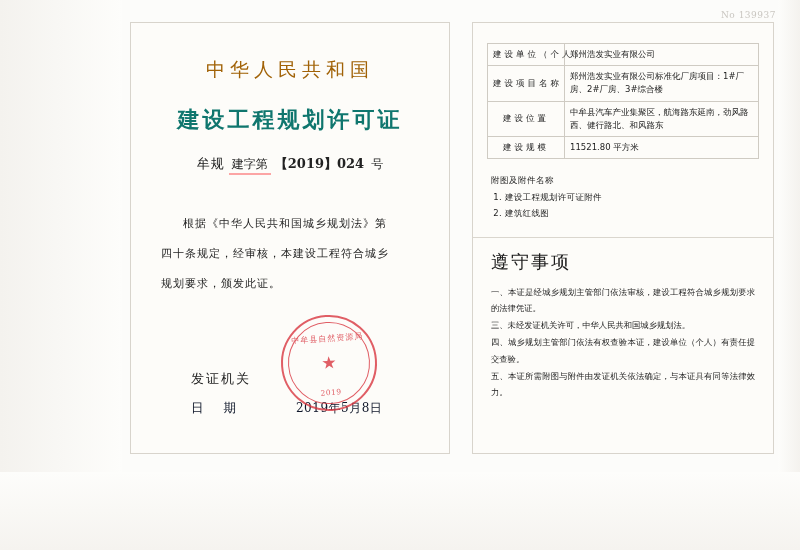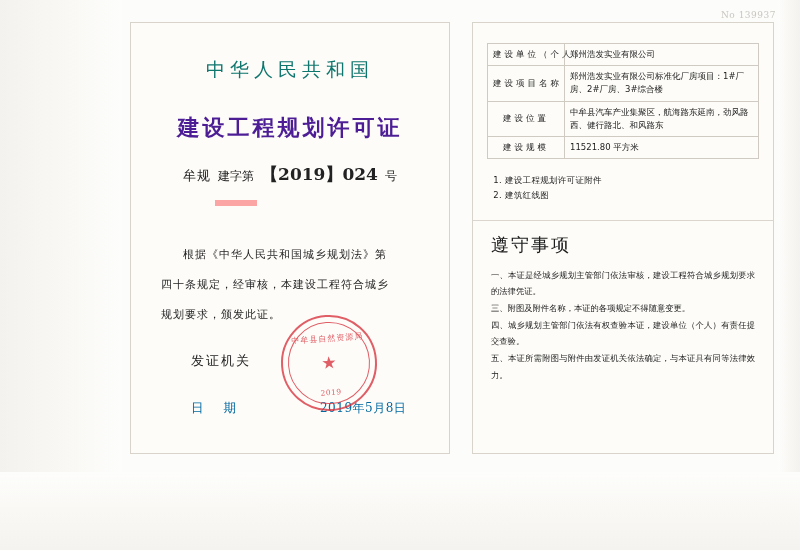--- a/index.html
+++ b/index.html
@@ -43,49 +43,49 @@
     position: absolute;
     inset: 0;
     padding: 0;
   }
   .title-country {
     margin-top: 34px;
     text-align: center;
     font-family: "DejaVu Serif", "Liberation Serif", serif;
     font-size: 19px;
     letter-spacing: 5px;
-    color: #0f766e;
+    color: #a16207;
   }
   .title-main {
-    margin-top: 30px;
+    margin-top: 22px;
     text-align: center;
     font-family: "DejaVu Serif", "Liberation Serif", serif;
     font-size: 22px;
     font-weight: bold;
     letter-spacing: 3px;
-    color: #4c1d95;
+    color: #0f766e;
   }
 
   .cert-no-row {
     margin-top: 20px;
     display: flex;
     align-items: baseline;
     justify-content: center;
     gap: 4px;
     font-family: "DejaVu Serif", "Liberation Serif", serif;
     font-size: 12px;
     color: #222;
   }
   .cert-no-row .prefix { font-size: 13px; letter-spacing: 1px; }
   .cert-no-row .kind {
     font-size: 12px;
-    border-bottom: 6px solid #fca5a5;
-    padding: 0 3px 15px 3px;
-  }
-  .cert-no-row .num { font-size: 17px; font-weight: bold; }
+    border-bottom: 2px solid #fca5a5;
+    padding: 0 3px 0 3px;
+  }
+  .cert-no-row .num { font-size: 13px; font-weight: bold; }
   .cert-no-row .suffix { font-size: 12px; margin-left: 3px; }
 
   .body-text {
     margin: 34px 30px 0 30px;
     font-family: "DejaVu Serif", "Liberation Serif", serif;
     font-size: 11px;
     line-height: 30px;
     color: #1e1e1e;
     text-align: justify;
     letter-spacing: 1px;
@@ -101,28 +101,27 @@
   }
   .issuer-row {
     margin-left: 60px;
     font-family: "DejaVu Serif", "Liberation Serif", serif;
     font-size: 13px;
     letter-spacing: 2px;
     color: #1e1e1e;
   }
   .date-row {
     margin-left: 60px;
-    margin-top: 30px;
+    margin-top: 12px;
     display: flex;
     align-items: baseline;
     font-family: "DejaVu Serif", "Liberation Serif", serif;
     font-size: 12.5px;
     letter-spacing: 2px;
-    color: #0369a1;
-    gap: 24px;
+    color: #0f172a;
   }
   .date-row .date-label { letter-spacing: 8px; }
   .date-row .date-value {
     margin-left: 52px;
     letter-spacing: 0.5px;
     font-size: 12px;
   }
 
   
   .seal {
@@ -330,32 +329,33 @@
           <td class="val">中牟县汽车产业集聚区，航海路东延南，劲风路西、健行路北、和风路东</td>
         </tr>
         <tr>
           <td class="key">建设规模</td>
           <td class="val">11521.80 平方米</td>
         </tr>
       </tbody>
     </table>
 
     <div class="attach-block">
+      <div class="attach-title">附图及附件名称</div>
       <ol>
         <li>建设工程规划许可证附件</li>
         <li>建筑红线图</li>
       </ol>
     </div>
 
     <div class="rules-divider"></div>
 
     <div class="rules-title">遵守事项</div>
 
     <div class="rules-list">
       <span class="rule">一、本证是经城乡规划主管部门依法审核，建设工程符合城乡规划要求的法律凭证。</span>
-      <span class="rule">三、附图及附件名称，本证的各项规定不得随意变更。</span>
+      <span class="rule">三、未经发证机关许可，中华人民共和国城乡规划法。</span>
       <span class="rule">四、城乡规划主管部门依法有权查验本证，建设单位（个人）有责任提交查验。</span>
       <span class="rule">五、本证所需附图与附件由发证机关依法确定，与本证具有同等法律效力。</span>
     </div>
 
   </div>
 
 </div>
 
 </body></html>

